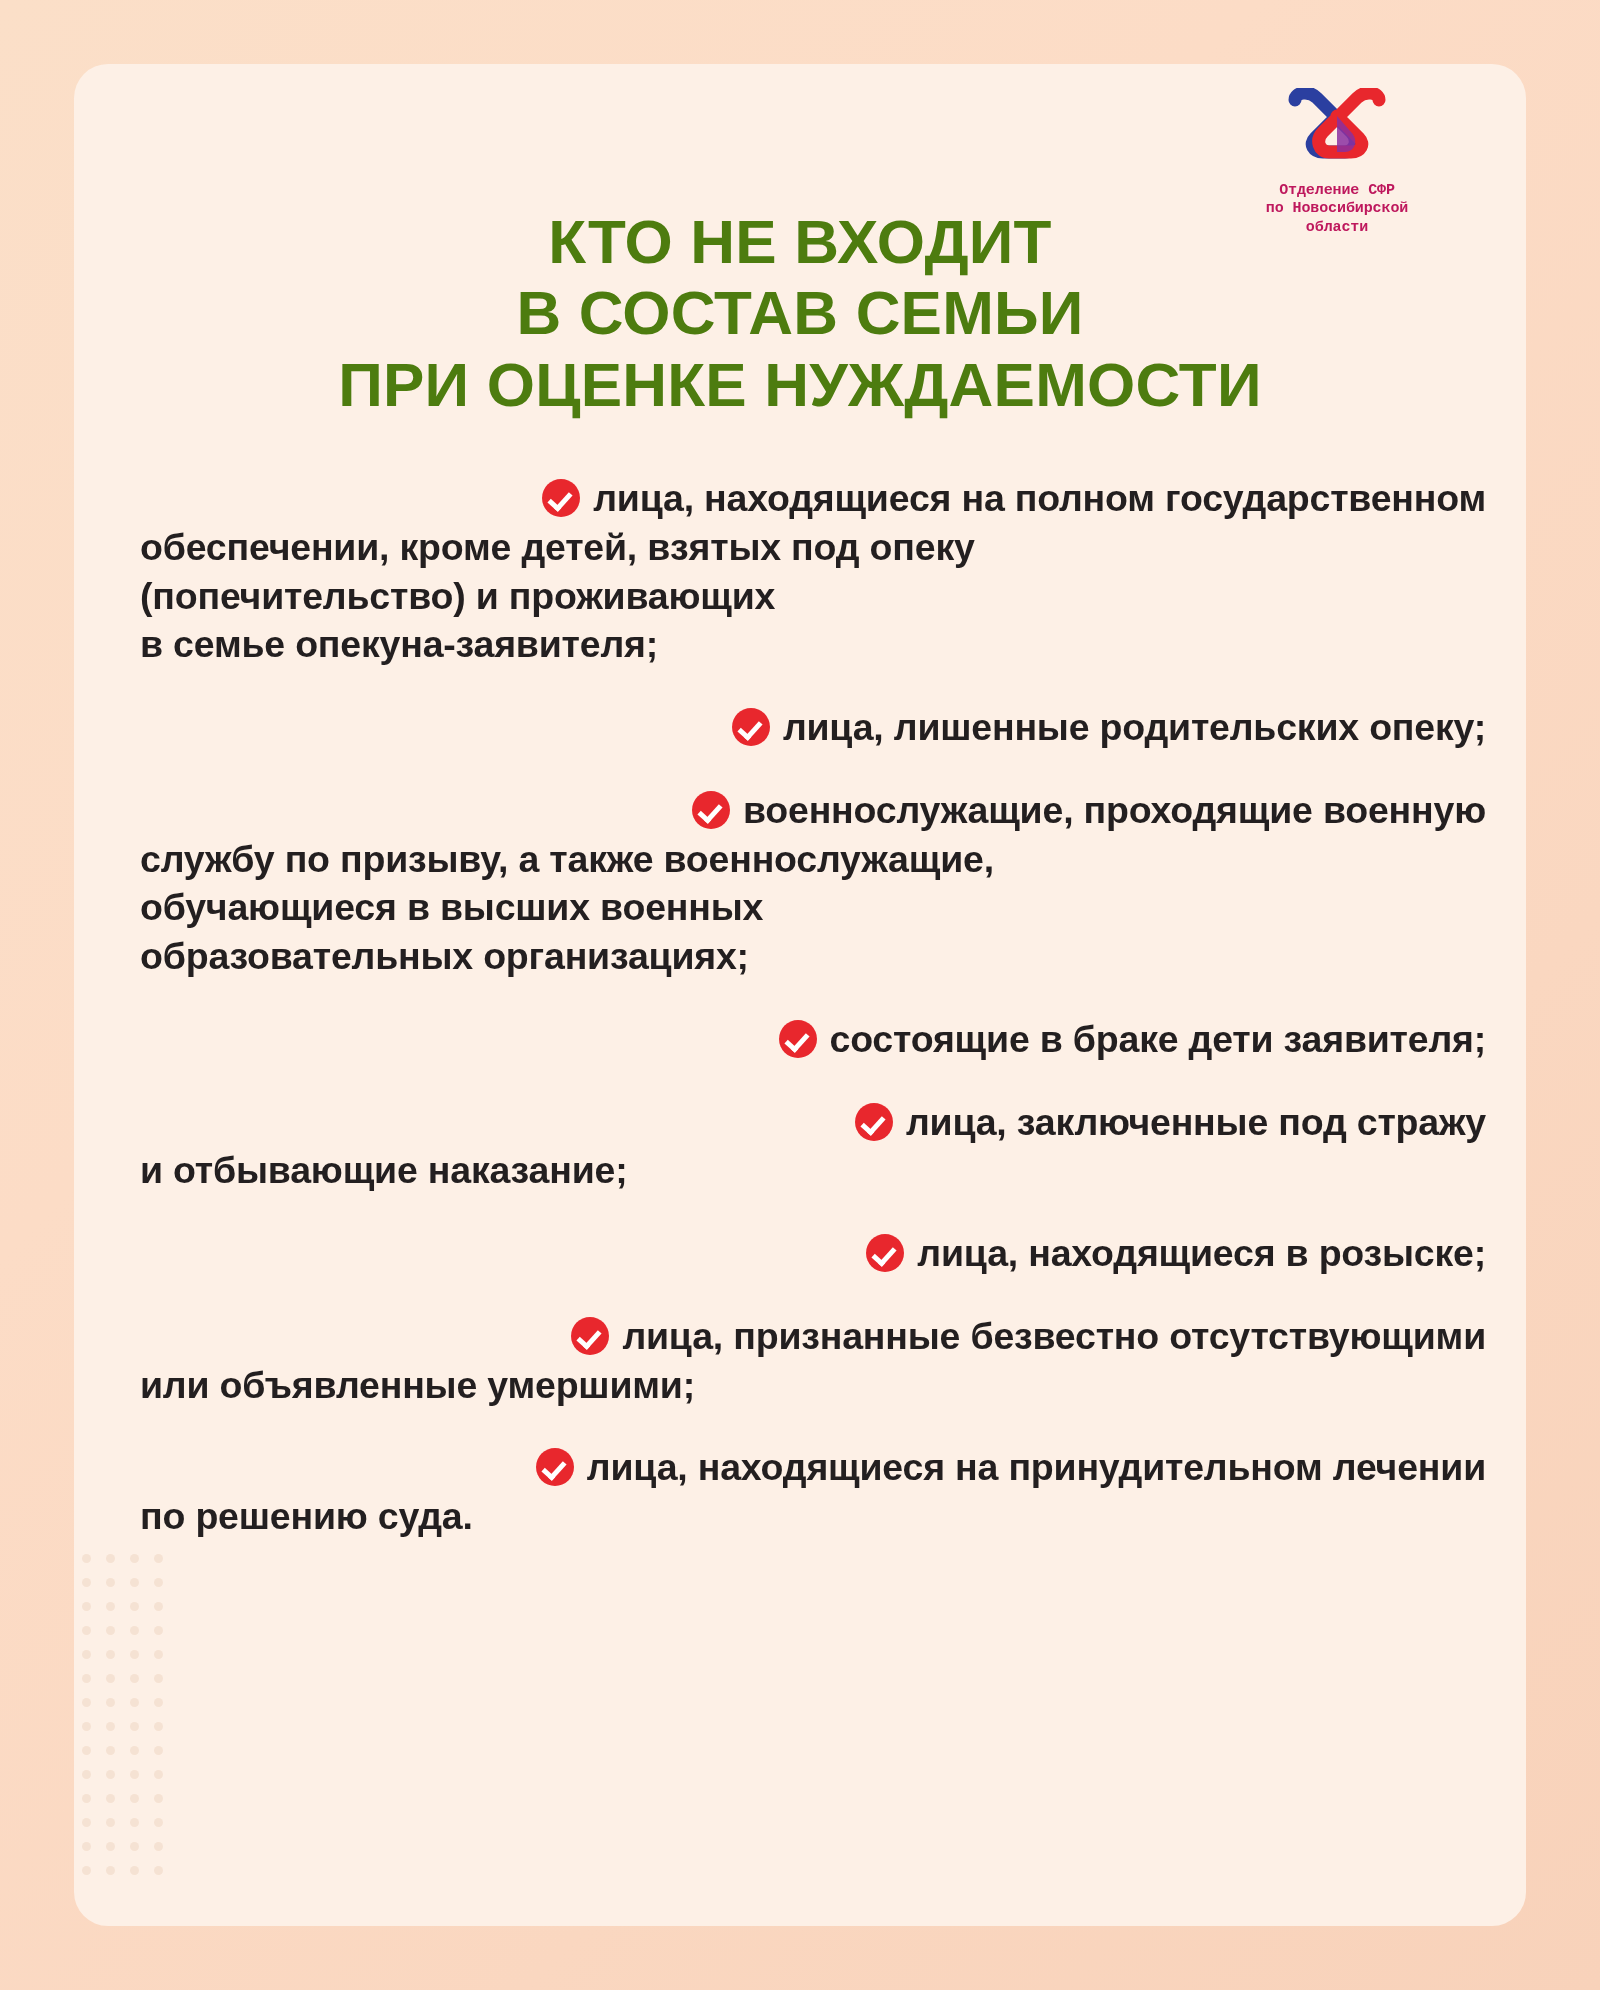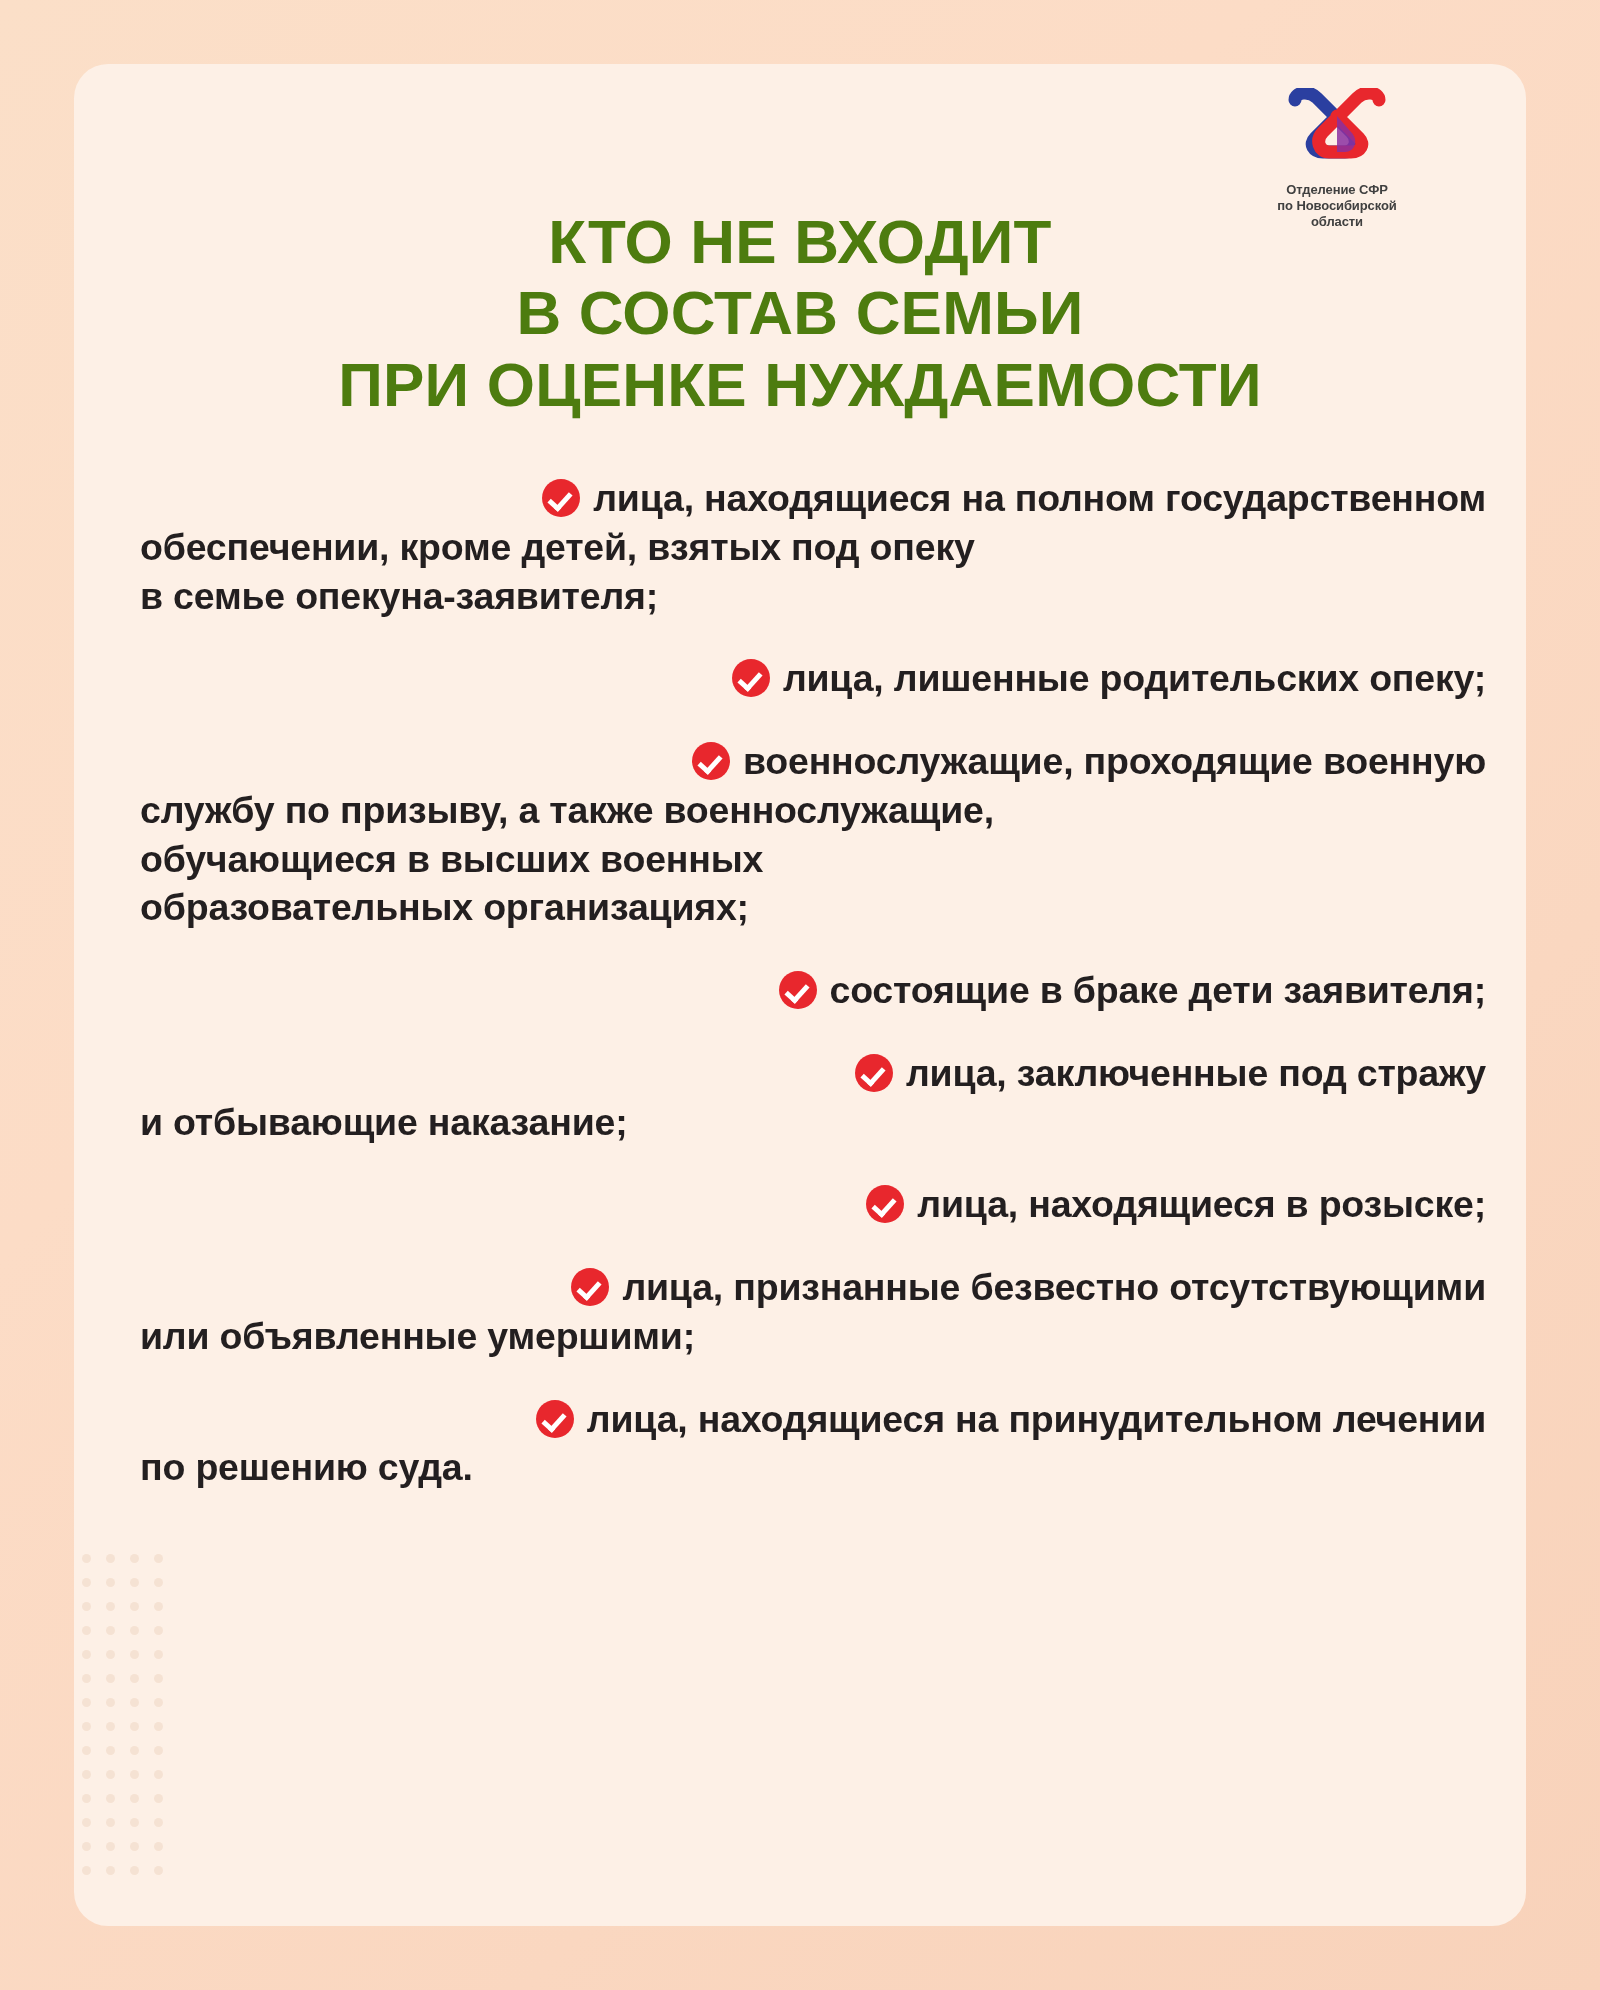--- a/index.html
+++ b/index.html
@@ -57,25 +57,26 @@
     width: 270px;
     text-align: center;
   }
   .logo-mark {
     width: 124px;
     height: 86px;
     margin: 0 auto 8px auto;
     position: relative;
   }
   .logo-caption {
-    font-size: 13px;
+    font-size: 15px;
     font-weight: bold;
     line-height: 1.22;
-    color: #404040;
+    color: #be185d;
     letter-spacing: -0.1px;
+    font-family: Liberation Mono, monospace;
   }
 
   
   .title {
     position: absolute;
     left: 0;
     right: 0;
     top: 100px;
     text-align: center;
     color: #4d7c0f;
@@ -244,20 +245,21 @@
   <h1 class="title">
     <span class="ln">КТО НЕ ВХОДИТ</span>
     <span class="ln">В СОСТАВ СЕМЬИ</span>
     <span class="ln">ПРИ ОЦЕНКЕ НУЖДАЕМОСТИ</span>
   </h1>
 
   <div class="list" id="list">
       <div class="item">
         <span class="first-line"><span class="check"></span><span>лица, находящиеся на полном государственном</span></span>
         <span class="cont">обеспечении, кроме детей, взятых под опеку</span>
+        <span class="cont">(попечительство) и проживающих</span>
         <span class="cont">в семье опекуна-заявителя;</span>
       </div>
       <div class="item">
         <span class="first-line"><span class="check"></span><span>лица, лишенные родительских опеку;</span></span>
       </div>
       <div class="item">
         <span class="first-line"><span class="check"></span><span>военнослужащие, проходящие военную</span></span>
         <span class="cont">службу по призыву, а также военнослужащие,</span>
         <span class="cont">обучающиеся в высших военных</span>
         <span class="cont">образовательных организациях;</span>

